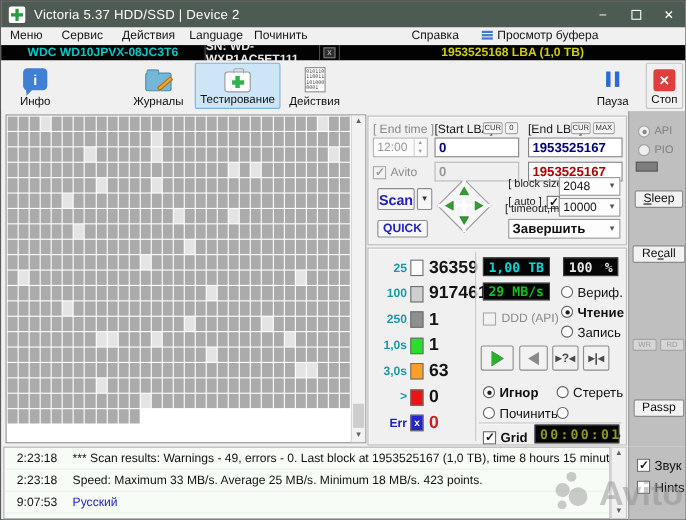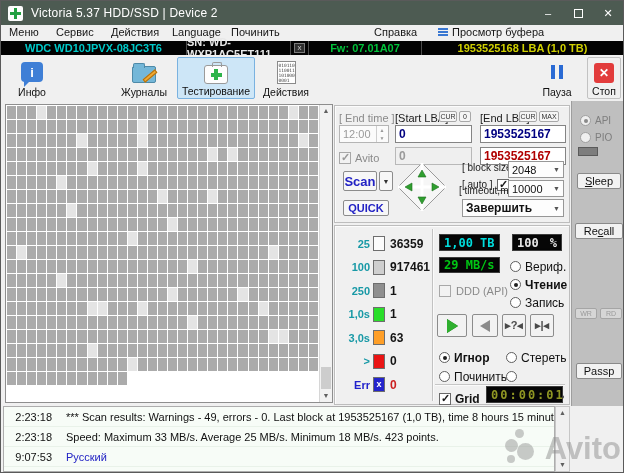--- a/index.html
+++ b/index.html
@@ -92,21 +92,21 @@
   .lcd { position:absolute; background:#060606; border:1px solid #3c3c3c; box-shadow:inset 0 0 2px #000; display:flex; align-items:center; font-family:"DejaVu Sans Mono", monospace; font-weight:bold; font-size:12px; padding:0 4px; white-space:nowrap; }
   .lcd.cyan { color:#00dcdc; }
   .lcd.green { color:#00c614; }
   .lcd.white { color:#e6e6e6; justify-content:space-between; }
   .lcd.olive { color:#8f9623; letter-spacing:2px; font-size:12px; }
 
   .stat-row { display:flex; align-items:center; height:15px; margin-bottom:8.5px; }
   .stat-label { width:33px; text-align:right; font-size:11px; font-weight:bold; color:#1899a6; margin-right:3px; }
   .stat-label.errlab { color:#2222cc; }
   .stat-block { width:12px; height:15px; border:1px solid #6e6e6e; margin-right:5px; font-size:9px; color:#fff; font-weight:bold; text-align:center; line-height:13px; }
-  .stat-value { font-size:12px; font-weight:bold; color:#141414; }
+  .stat-value { font-size:16px; font-weight:bold; color:#141414; }
   .stat-value.errval { color:#cc2020; }
 
   .playbtn { position:absolute; top:0; height:23px; background:#f2f2f2; border:1px solid #8c8c8c; border-radius:2px; display:flex; align-items:center; justify-content:center; font-size:11px; color:#4a4a4a; font-weight:bold; }
   .tri { width:0; height:0; border-style:solid; }
   .radlab { font-size:12px; color:#111; margin-left:4px; vertical-align:middle; }
 
   #side-strip { position:absolute; left:570px; top:100px; width:54px; height:305px; background:#bfbfbf; border-left:1px solid #9e9e9e; }
   #side-bottom { position:absolute; left:570px; top:405px; width:54px; height:68px; background:#bfbfbf; border-left:1px solid #9e9e9e; }
   .sbtn { position:absolute; background:#f2f2f2; border:1px solid #8a8a8a; border-radius:2px; font-size:11px; color:#111; display:flex; align-items:center; justify-content:center; }
   .sbtn.tiny { font-size:7px; color:#9a9a9a; background:#d6d6d6; border-color:#a5a5a5; }
@@ -157,21 +157,20 @@
       </span>
     <span class="menu-item" style="left:451px">Просмотр буфера</span>
   </div>
 
   <div id="devicebar">
     <div class="seg" id="seg-model">WDC WD10JPVX-08JC3T6</div>
     <div class="seg" id="seg-sn">SN: WD-WXP1AC5ET111</div>
     <div class="seg" id="seg-x">
         <b>x</b>
       </div>
-    <div class="seg" id="seg-fw">Fw: 07.01A07</div>
     <div class="seg" id="seg-lba">1953525168 LBA (1,0 TB)</div>
   </div>
 
   <div id="toolbar">
     <div class="tbtn" style="left:8px;width:46px">
       <span class="icon26">
           <span id="ic-info">i</span>
         </span>
       <span class="lbl">Инфо</span>
     </div>
@@ -972,20 +971,24 @@
       <div class="log-row">
         <span class="log-time">9:07:53</span>
         <span class="log-msg" style="color: rgb(34, 34, 196);">Русский</span>
       </div>
     </div>
   <div id="log-scroll">
     <div class="varrow" style="top:0">▲</div>
     <div class="varrow" style="bottom:0">▼</div>
   </div>
 
+  <div id="side-bottom">
+    <span class="abs" style="left:7px;top:8px"><span class="chk checked"></span><span class="radlab">Звук</span></span>
+    <span class="abs" style="left:7px;top:28px"><span class="chk"></span><span class="radlab">Hints</span></span>
+  </div>
 
   <div id="watermark">
     <span class="c" style="left:2px;top:14px;width:13px;height:13px"></span>
     <span class="c" style="left:12px;top:4px;width:9px;height:9px"></span>
     <span class="c" style="left:14px;top:18px;width:17px;height:17px"></span>
     <span class="c" style="left:4px;top:30px;width:8px;height:8px"></span>
     <span class="wtxt">Avito</span>
   </div>
 
 </div>

